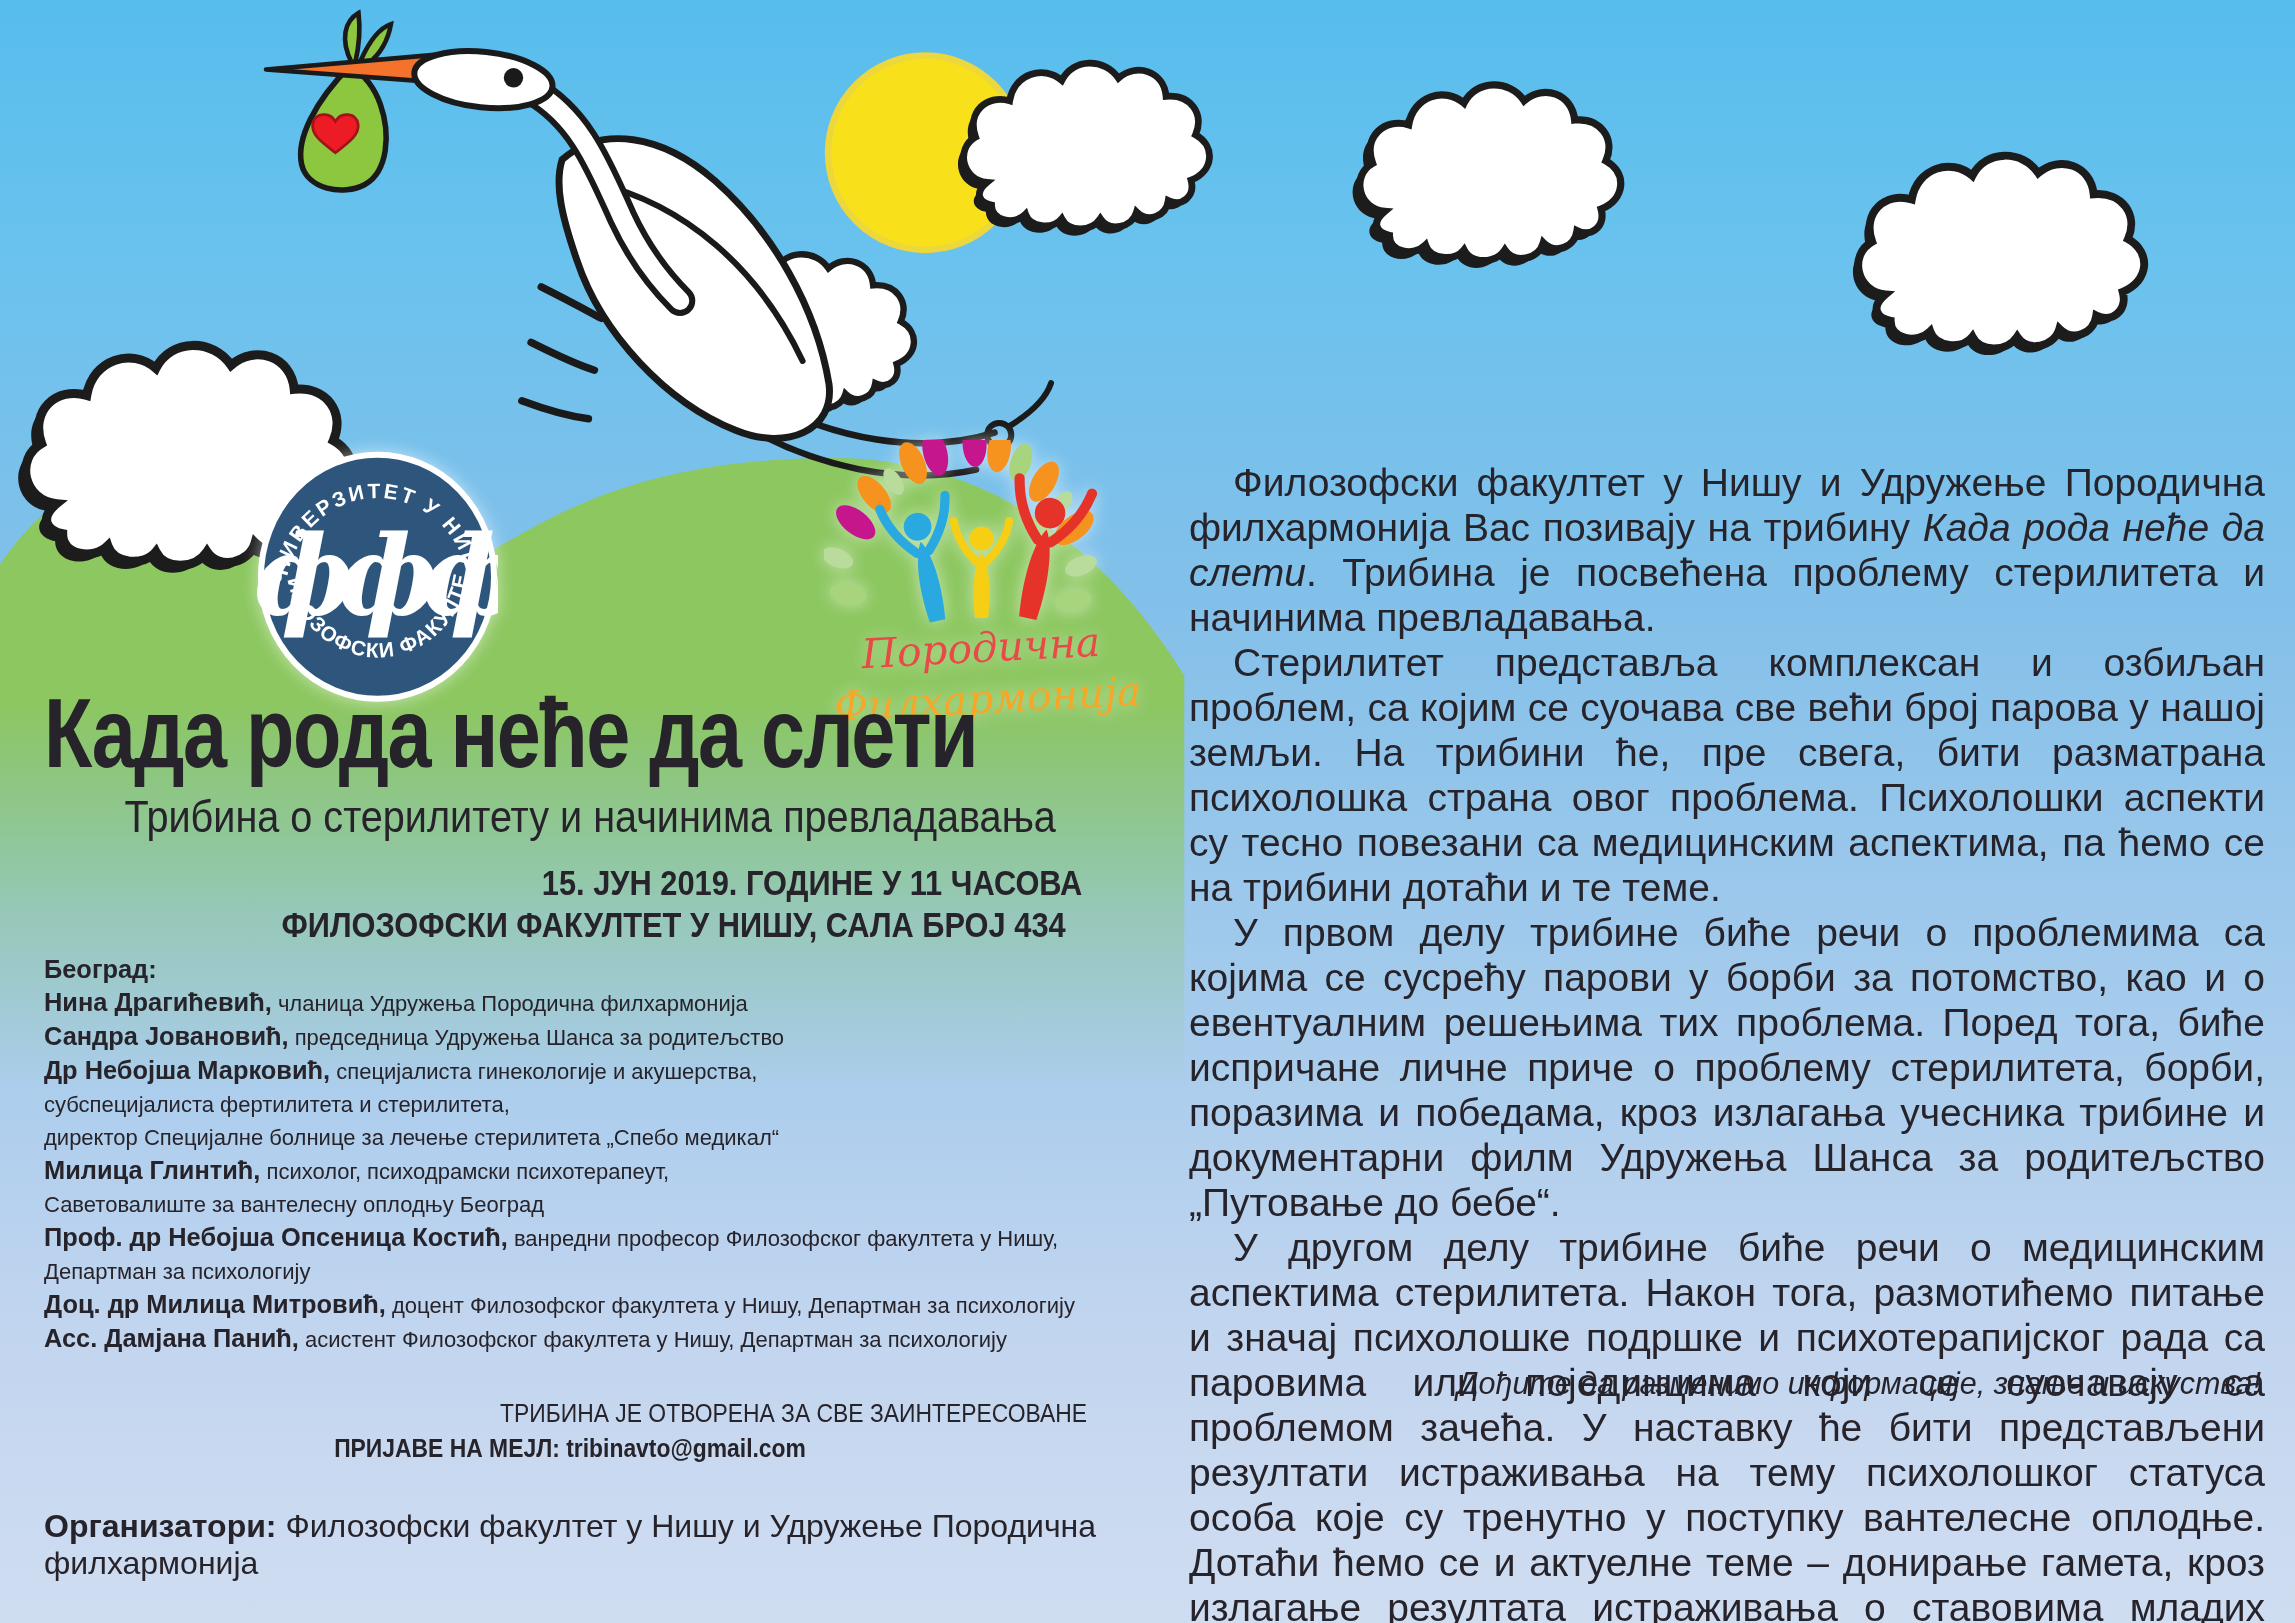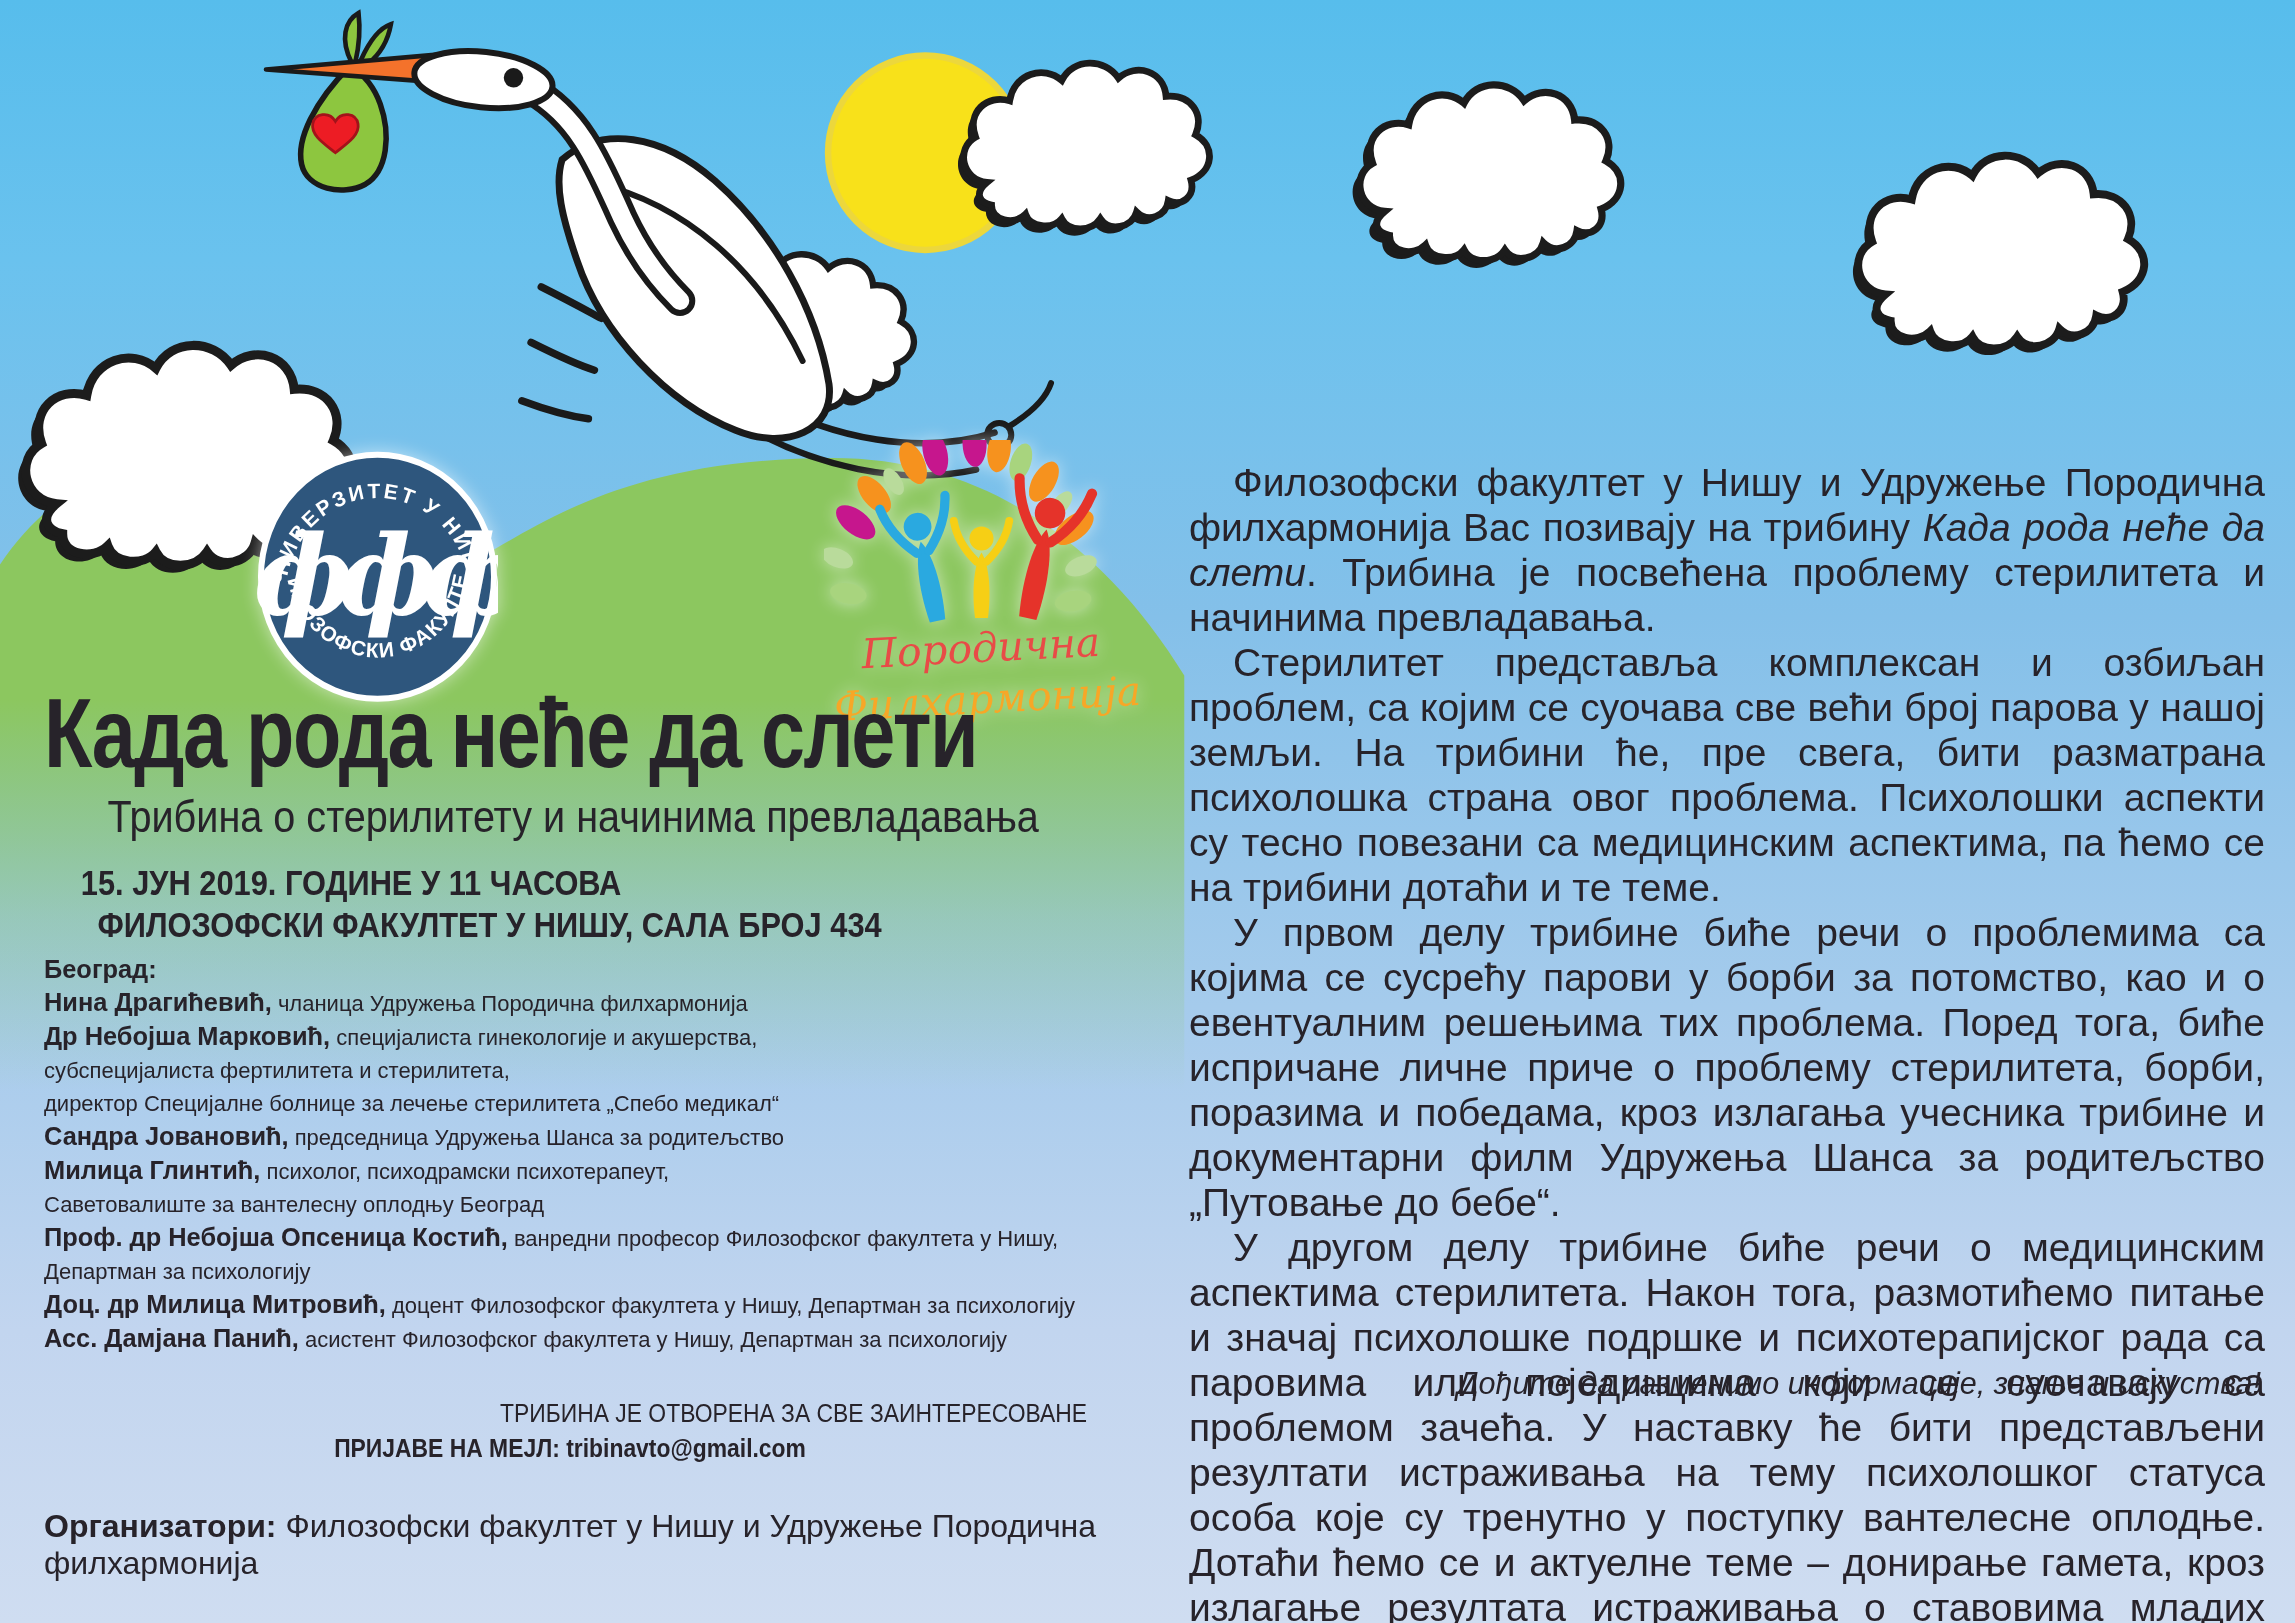--- a/index.html
+++ b/index.html
@@ -7,21 +7,21 @@
     position:relative;width:2295px;height:1623px;overflow:hidden;
     background:linear-gradient(180deg,#57bdec 0%,#6ac2ee 16%,#84c0e9 38%,#a5cbec 62%,#c2d5ef 82%,#cfddf1 100%);
     font-family:"Liberation Sans",sans-serif;color:#27232a;
   }
   .art{position:absolute;left:0;top:0;width:2295px;height:1623px;}
   .logo-svg{position:absolute;filter:drop-shadow(0 0 8.3px rgba(255,255,255,0.55));}
 
   .title-line{position:absolute;left:44px;top:676px;white-space:nowrap;
     font-weight:bold;font-size:99px;letter-spacing:-1.9px;
     transform:scaleX(0.80);transform-origin:0 50%;}
-  .center-wrap{position:absolute;left:44px;width:1083px;text-align:left;}
+  .center-wrap{position:absolute;left:36px;width:1083px;text-align:right;}
   .cond{display:inline-block;transform:scaleX(0.88);transform-origin:center;white-space:nowrap;}
   .subtitle-line{top:791px;font-size:45px;}
   .when-line{top:863px;font-size:35px;font-weight:bold;}
   .where-line{top:905px;font-size:35px;font-weight:bold;}
 
   .participants{position:absolute;left:44px;top:953px;width:1124px;font-size:22px;line-height:33px;}
   .participants .heading{font-size:25.4px;font-weight:bold;}
   .p-name{font-size:25.4px;font-weight:bold;}
   .p-role{white-space:pre-wrap;}
 
@@ -182,24 +182,24 @@
     <span class="cond">15. ЈУН 2019. ГОДИНЕ У 11 ЧАСОВА</span>
   </div>
 
   <div class="center-wrap where-line">
     <span class="cond">ФИЛОЗОФСКИ ФАКУЛТЕТ У НИШУ, САЛА БРОЈ 434</span>
   </div>
 
   <div class="participants">
     <div class="heading">Београд:</div>
     <div class="participant"><span class="p-name">Нина Драгићевић,</span> <span class="p-role">чланица Удружења Породична филхармонија</span></div>
+    <div class="participant"><span class="p-name">Сандра Јовановић,</span> <span class="p-role">председница Удружења Шанса за родитељство</span></div>
     <div class="participant"><span class="p-name">Др Небојша Марковић,</span> <span class="p-role">специјалиста гинекологије и акушерства,
 субспецијалиста фертилитета и стерилитета,
 директор Специјалне болнице за лечење стерилитета „Спебо медикал“</span></div>
-    <div class="participant"><span class="p-name">Сандра Јовановић,</span> <span class="p-role">председница Удружења Шанса за родитељство</span></div>
     <div class="participant"><span class="p-name">Милица Глинтић,</span> <span class="p-role">психолог, психодрамски психотерапеут,
 Саветовалиште за вантелесну оплодњу Београд</span></div>
     <div class="participant"><span class="p-name">Проф. др Небојша Опсеница Костић,</span> <span class="p-role">ванредни професор Филозофског факултета у Нишу,
 Департман за психологију</span></div>
     <div class="participant"><span class="p-name">Доц. др Милица Митровић,</span> <span class="p-role">доцент Филозофског факултета у Нишу, Департман за психологију</span></div>
     <div class="participant"><span class="p-name">Асс. Дамјана Панић,</span> <span class="p-role">асистент Филозофског факултета у Нишу, Департман за психологију</span></div>
   </div>
 
   <div class="rightcol">
     <p><span>Филозофски факултет у Нишу и Удружење Породична филхармонија Вас позивају на трибину </span><span class="ital">Када рода неће да слети</span><span>. Трибина је посвећена проблему стерилитета и начинима превладавања.</span></p>

